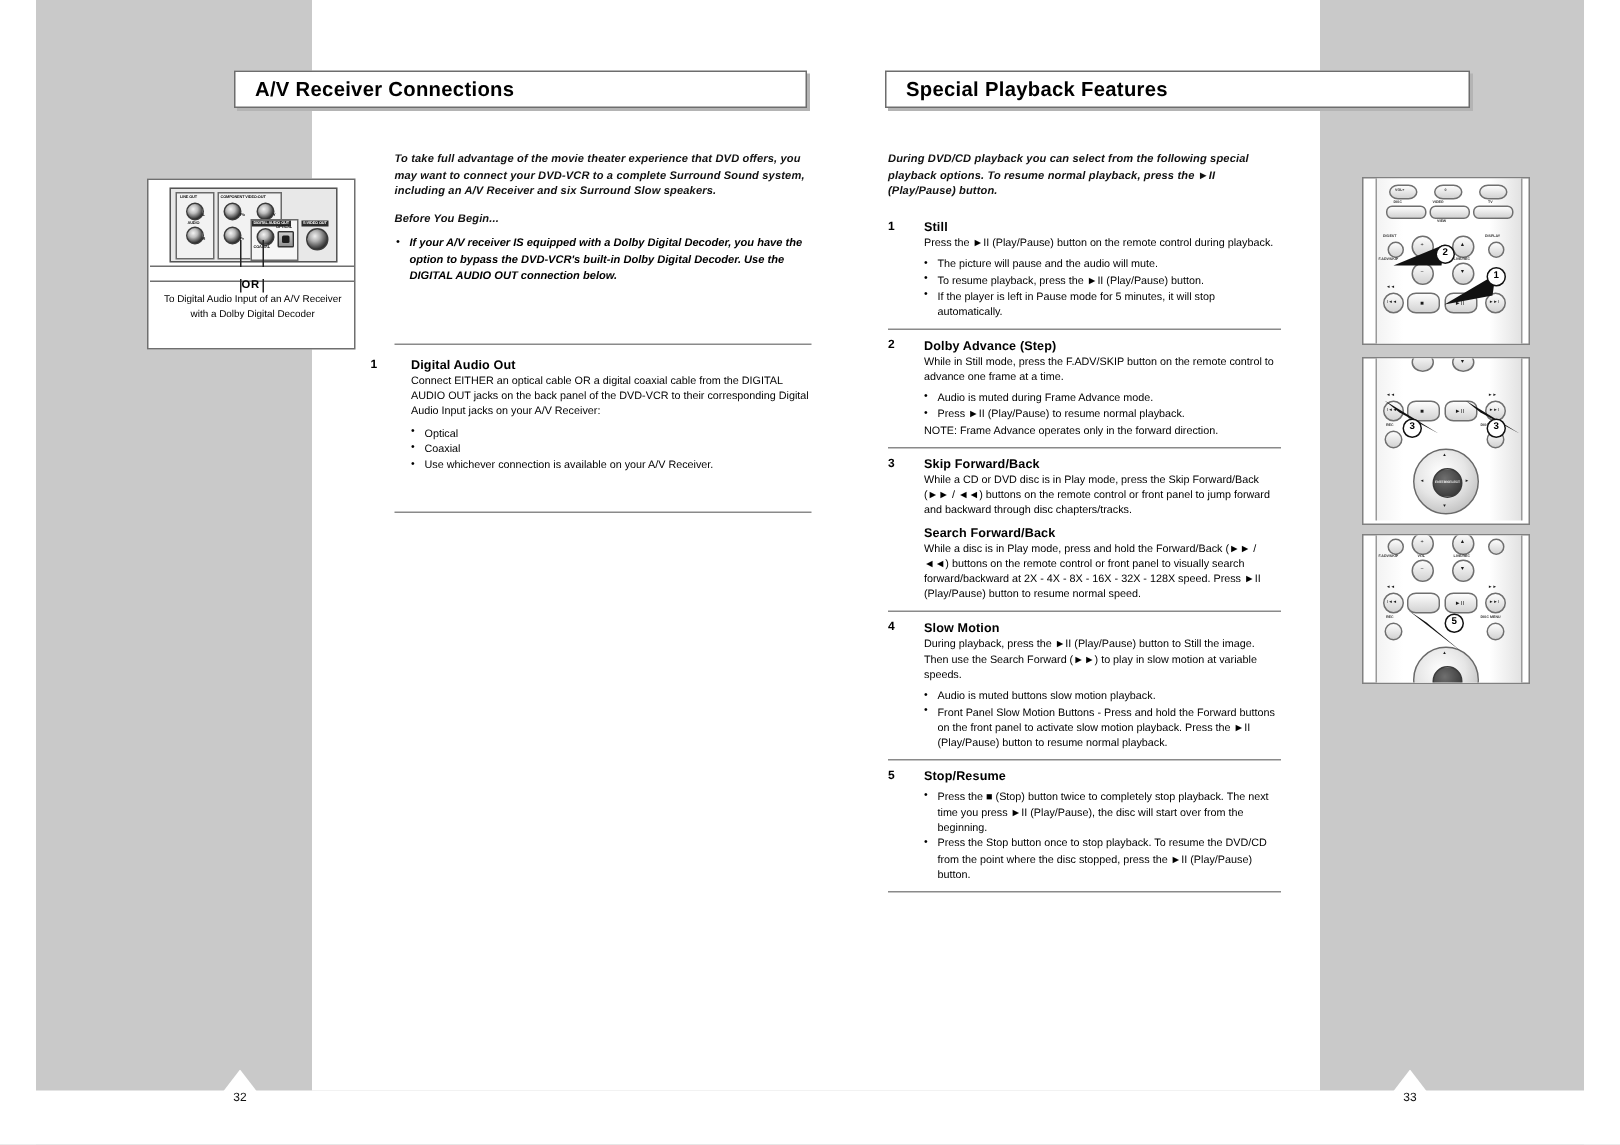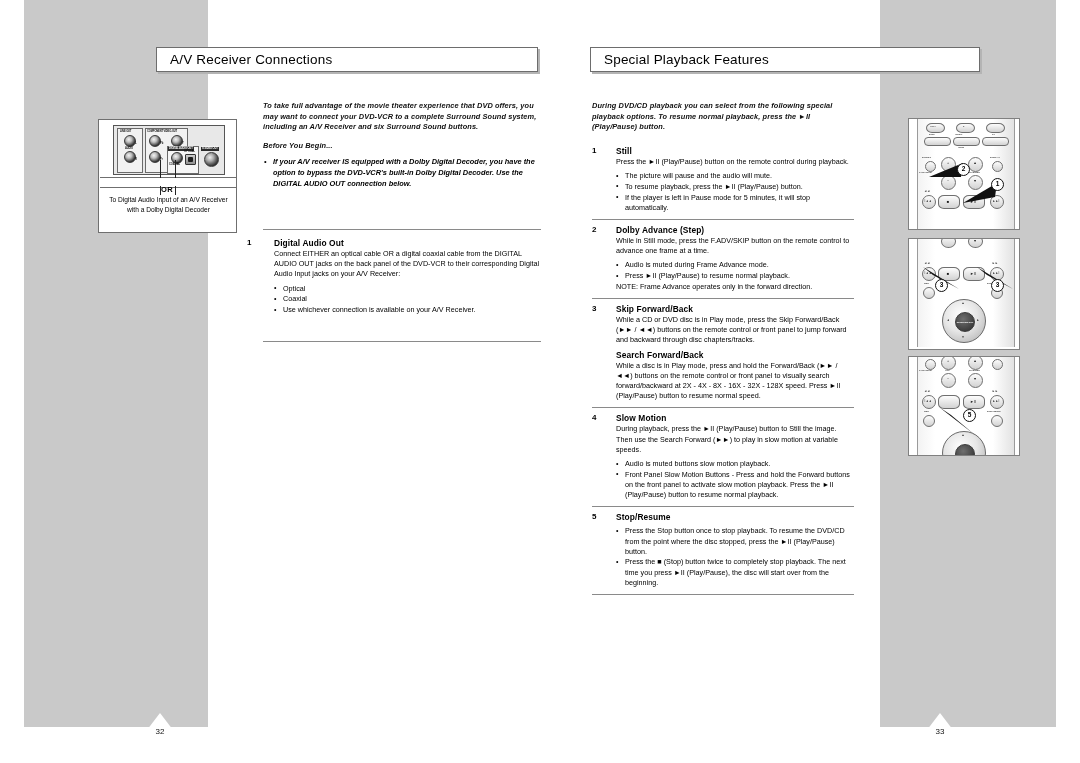--- a/index.html
+++ b/index.html
@@ -45,21 +45,21 @@
   
   .title-box{
     position:absolute;
     border:1.5px solid #6d6d6d;
     background:#ffffff;
     box-shadow:2px 2px 0 #b4b4b4;
     box-sizing:border-box;
     display:flex;align-items:center;
   }
   .title-box .t{
-    font-size:13.5px;font-weight:normal;letter-spacing:.2px;
+    font-size:13.5px;font-weight:bold;letter-spacing:.2px;
     padding-left:13px;color:#000;
   }
   #titleL{left:132px;top:47px;width:382px;height:25px;}
   #titleR{left:566px;top:47px;width:390px;height:25px;}
 
   
   .col{position:absolute;box-sizing:border-box;}
   #leftIntro{left:239px;top:101px;width:278px;}
   .italic-p{
     font-style:italic;font-weight:bold;
@@ -262,21 +262,21 @@
 
       <div class="leadline" style="left:61px;top:40px;width:1px;height:18px;"></div>
       <div class="leadline" style="left:61px;top:66px;width:1px;height:9px;"></div>
       <div class="leadline" style="left:76px;top:40px;width:1px;height:18px;"></div>
       <div class="leadline" style="left:76px;top:66px;width:1px;height:9px;"></div>
       <div class="ORtxt">OR</div>
       <div class="dcaption">To Digital Audio Input of an A/V Receiver with a Dolby Digital Decoder</div>
     </div>
 
     <div class="col" id="leftIntro">
-      <p class="italic-p">To take full advantage of the movie theater experience that DVD offers, you may want to connect your DVD-VCR to a complete Surround Sound system, including an A/V Receiver and six Surround Sound buttons.</p>
+      <p class="italic-p">To take full advantage of the movie theater experience that DVD offers, you may want to connect your DVD-VCR to a complete Surround Sound system, including an A/V Receiver and six Surround Slow speakers.</p>
       <p class="italic-p tight">Before You Begin...</p>
       <ul class="bul italicb">
         <li>If your A/V receiver IS equipped with a Dolby Digital Decoder, you have the option to bypass the DVD-VCR's built-in Dolby Digital Decoder. Use the DIGITAL AUDIO OUT connection below.</li>
       </ul>
     </div>
 
     <hr class="rule-left">
 
     <div class="col" id="leftDAO">
       <div class="numblock">
@@ -346,22 +346,22 @@
           <li>Audio is muted buttons slow motion playback.</li>
           <li>Front Panel Slow Motion Buttons - Press and hold the Forward buttons on the front panel to activate slow motion playback. Press the ►II (Play/Pause) button to resume normal playback.</li>
         </ul>
       </div>
       <hr class="rule">
 
       <div class="numblock">
         <span class="num">5</span>
         <h4>Stop/Resume</h4>
         <ul class="sub-ul">
+          <li>Press the ■ (Stop) button twice to completely stop playback. The next time you press ►II (Play/Pause), the disc will start over from the beginning.</li>
           <li>Press the Stop button once to stop playback. To resume the DVD/CD from the point where the disc stopped, press the ►II (Play/Pause) button.</li>
-          <li>Press the ■ (Stop) button twice to completely stop playback. The next time you press ►II (Play/Pause), the disc will start over from the beginning.</li>
         </ul>
       </div>
       <hr class="rule">
     </div>
 
     <div class="pagenum right">33</div>
 
     <div class="remotebox" id="rb1">
       <div class="remote">
 

